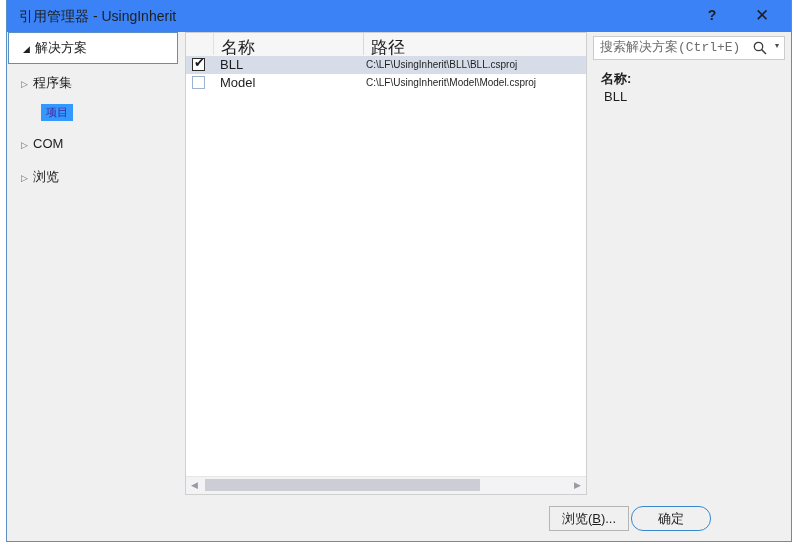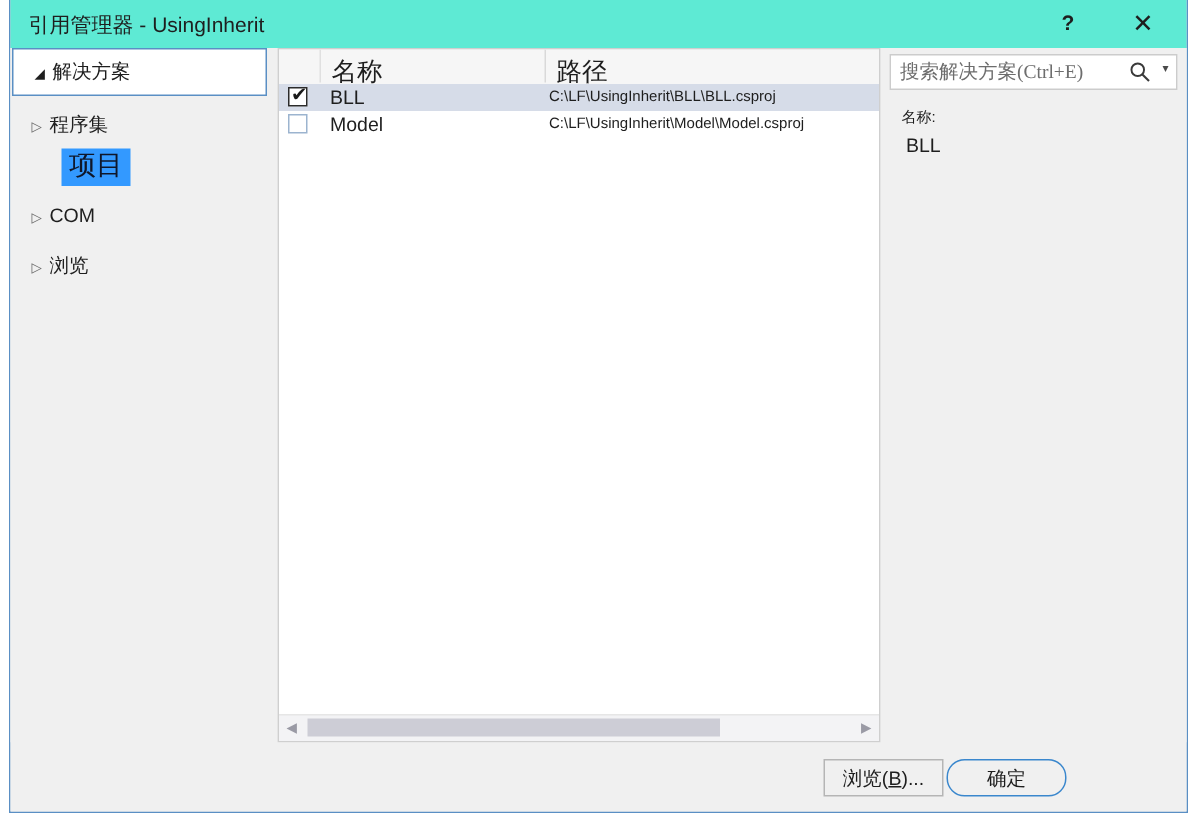--- a/index.html
+++ b/index.html
@@ -29,21 +29,21 @@
     box-sizing: border-box;
   }
 
   
   .titlebar {
     position: absolute;
     left: 0;
     top: 0;
     right: 0;
     height: 32px;
-    background: #5eead4;
+    background: #3b82f6;
     border-bottom: 1px solid #dcdcdc;
   }
   .title-text {
     position: absolute;
     left: 12px;
     top: 8px;
     font-size: 14px;
     color: #1e1e1e;
     white-space: nowrap;
   }
@@ -110,24 +110,24 @@
   .nav-item.expanded .tri { color: #1e1e1e; }
   .nav-child {
     height: 28px;
     line-height: 28px;
     padding-left: 34px;
     cursor: default;
   }
   .nav-child .pill {
     display: inline-block;
     background: #3399ff;
-    color: #0f172a;
+    color: #4c1d95;
     padding: 2px 5px 3px 5px;
     line-height: 1.1;
-    font-size: 18px;
+    font-size: 11px;
   }
 
   
   .listpanel {
     position: absolute;
     left: 178px;
     top: 0;
     right: 204px;
     bottom: 0;
     background: #ffffff;
@@ -237,21 +237,21 @@
     box-sizing: border-box;
   }
   .search-input {
     position: absolute;
     left: 6px;
     top: 3px;
     right: 34px;
     border: none;
     outline: none;
     background: transparent;
-    font-family: Liberation Serif, serif;
+    font-family: Liberation Mono, monospace;
     font-size: 13px;
     color: #5a5a5a;
     padding: 0;
   }
   .search-input::placeholder { color: #6d6d6d; opacity: 1; }
   .search-icon {
     position: absolute;
     right: 16px;
     top: 2px;
     width: 16px;
@@ -267,22 +267,22 @@
     cursor: default;
     user-select: none;
   }
   .detail {
     position: absolute;
     left: 10px;
     top: 38px;
     right: 8px;
   }
   .detail-label {
-    font-size: 10px;
-    font-weight: normal;
+    font-size: 13px;
+    font-weight: bold;
     color: #1e1e1e;
     line-height: 18px;
   }
   .detail-value {
     font-size: 13px;
     color: #1e1e1e;
     line-height: 18px;
     padding-left: 3px;
   }
 

